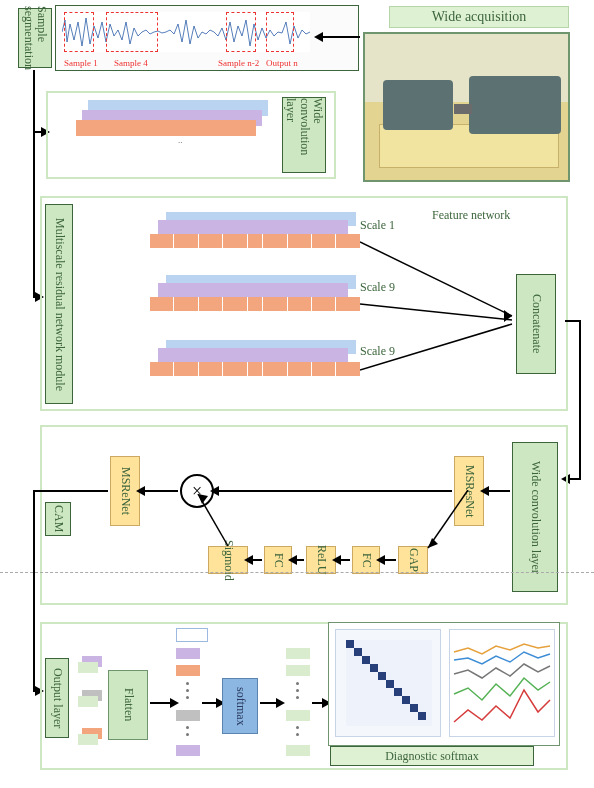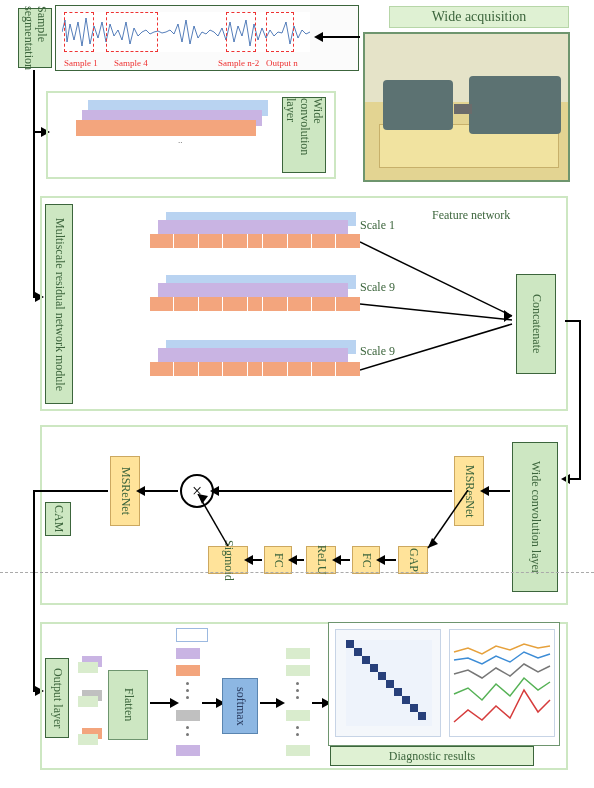--- a/index.html
+++ b/index.html
@@ -361,14 +361,14 @@
     <svg width="106" height="108">
       <polyline fill="none" stroke="#d63c3c" stroke-width="1.5" points="4,92 18,80 32,90 46,76 60,88 74,60 88,82 100,70"></polyline>
       <polyline fill="none" stroke="#3c8cd6" stroke-width="1.5" points="4,30 18,28 32,34 46,26 60,32 74,22 88,28 100,24"></polyline>
       <polyline fill="none" stroke="#e6a13c" stroke-width="1.5" points="4,22 18,18 32,24 46,16 60,20 74,14 88,18 100,16"></polyline>
       <polyline fill="none" stroke="#56b256" stroke-width="1.5" points="4,64 18,58 32,70 46,54 60,66 74,48 88,60 100,52"></polyline>
       <polyline fill="none" stroke="#777" stroke-width="1.5" points="4,44 18,40 32,48 46,38 60,46 74,34 88,42 100,36"></polyline>
     </svg>
   </div>
 </div>
 <div class="block diag-lbl h-label" style="position:absolute">
-    <span>Diagnostic results</span>
+    <span>Diagnostic softmax</span>
   </div>
 
 </body></html>

